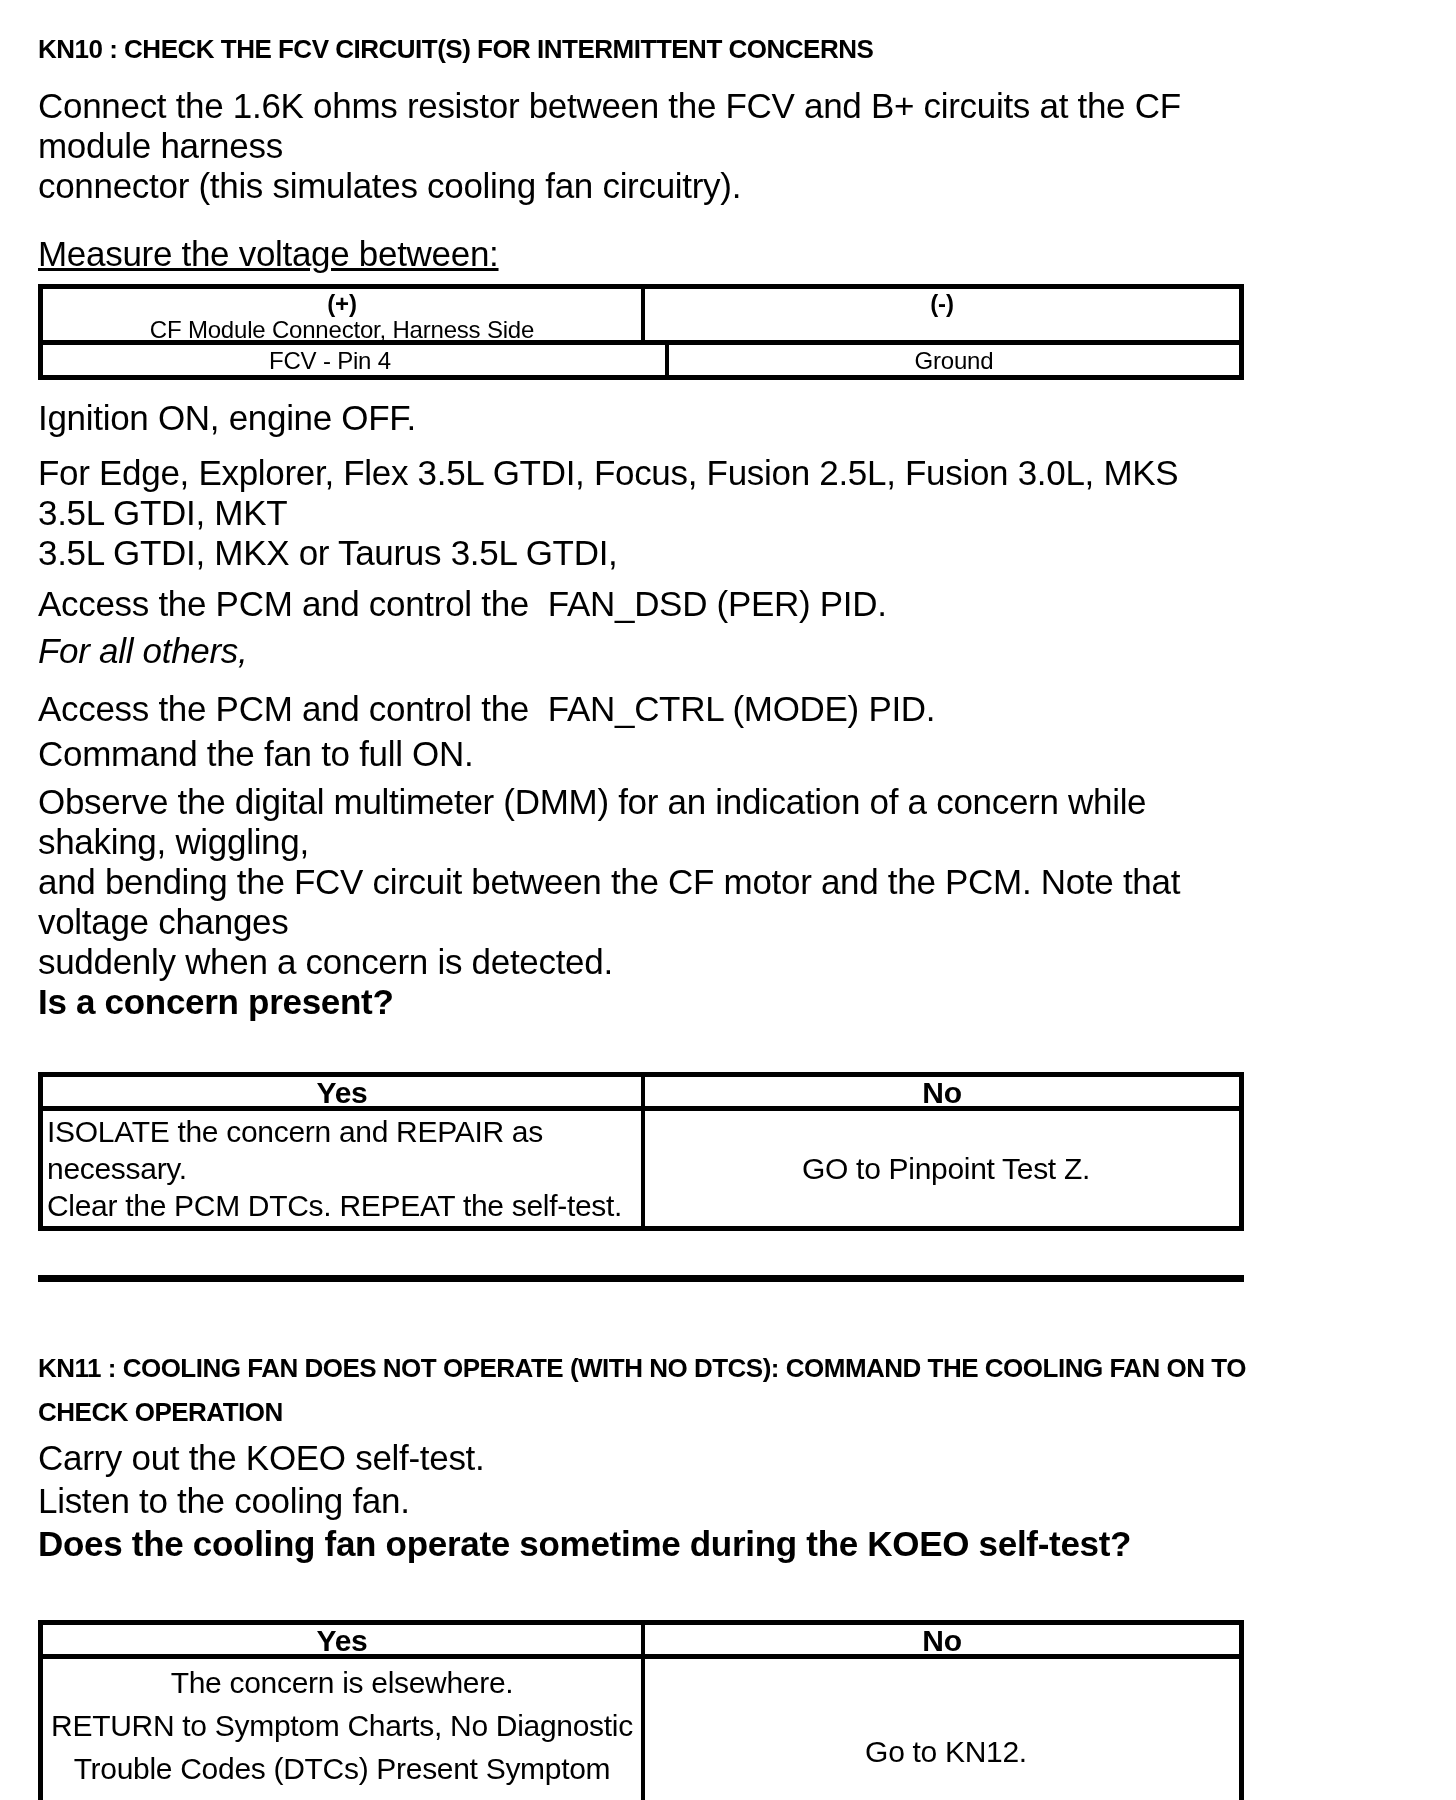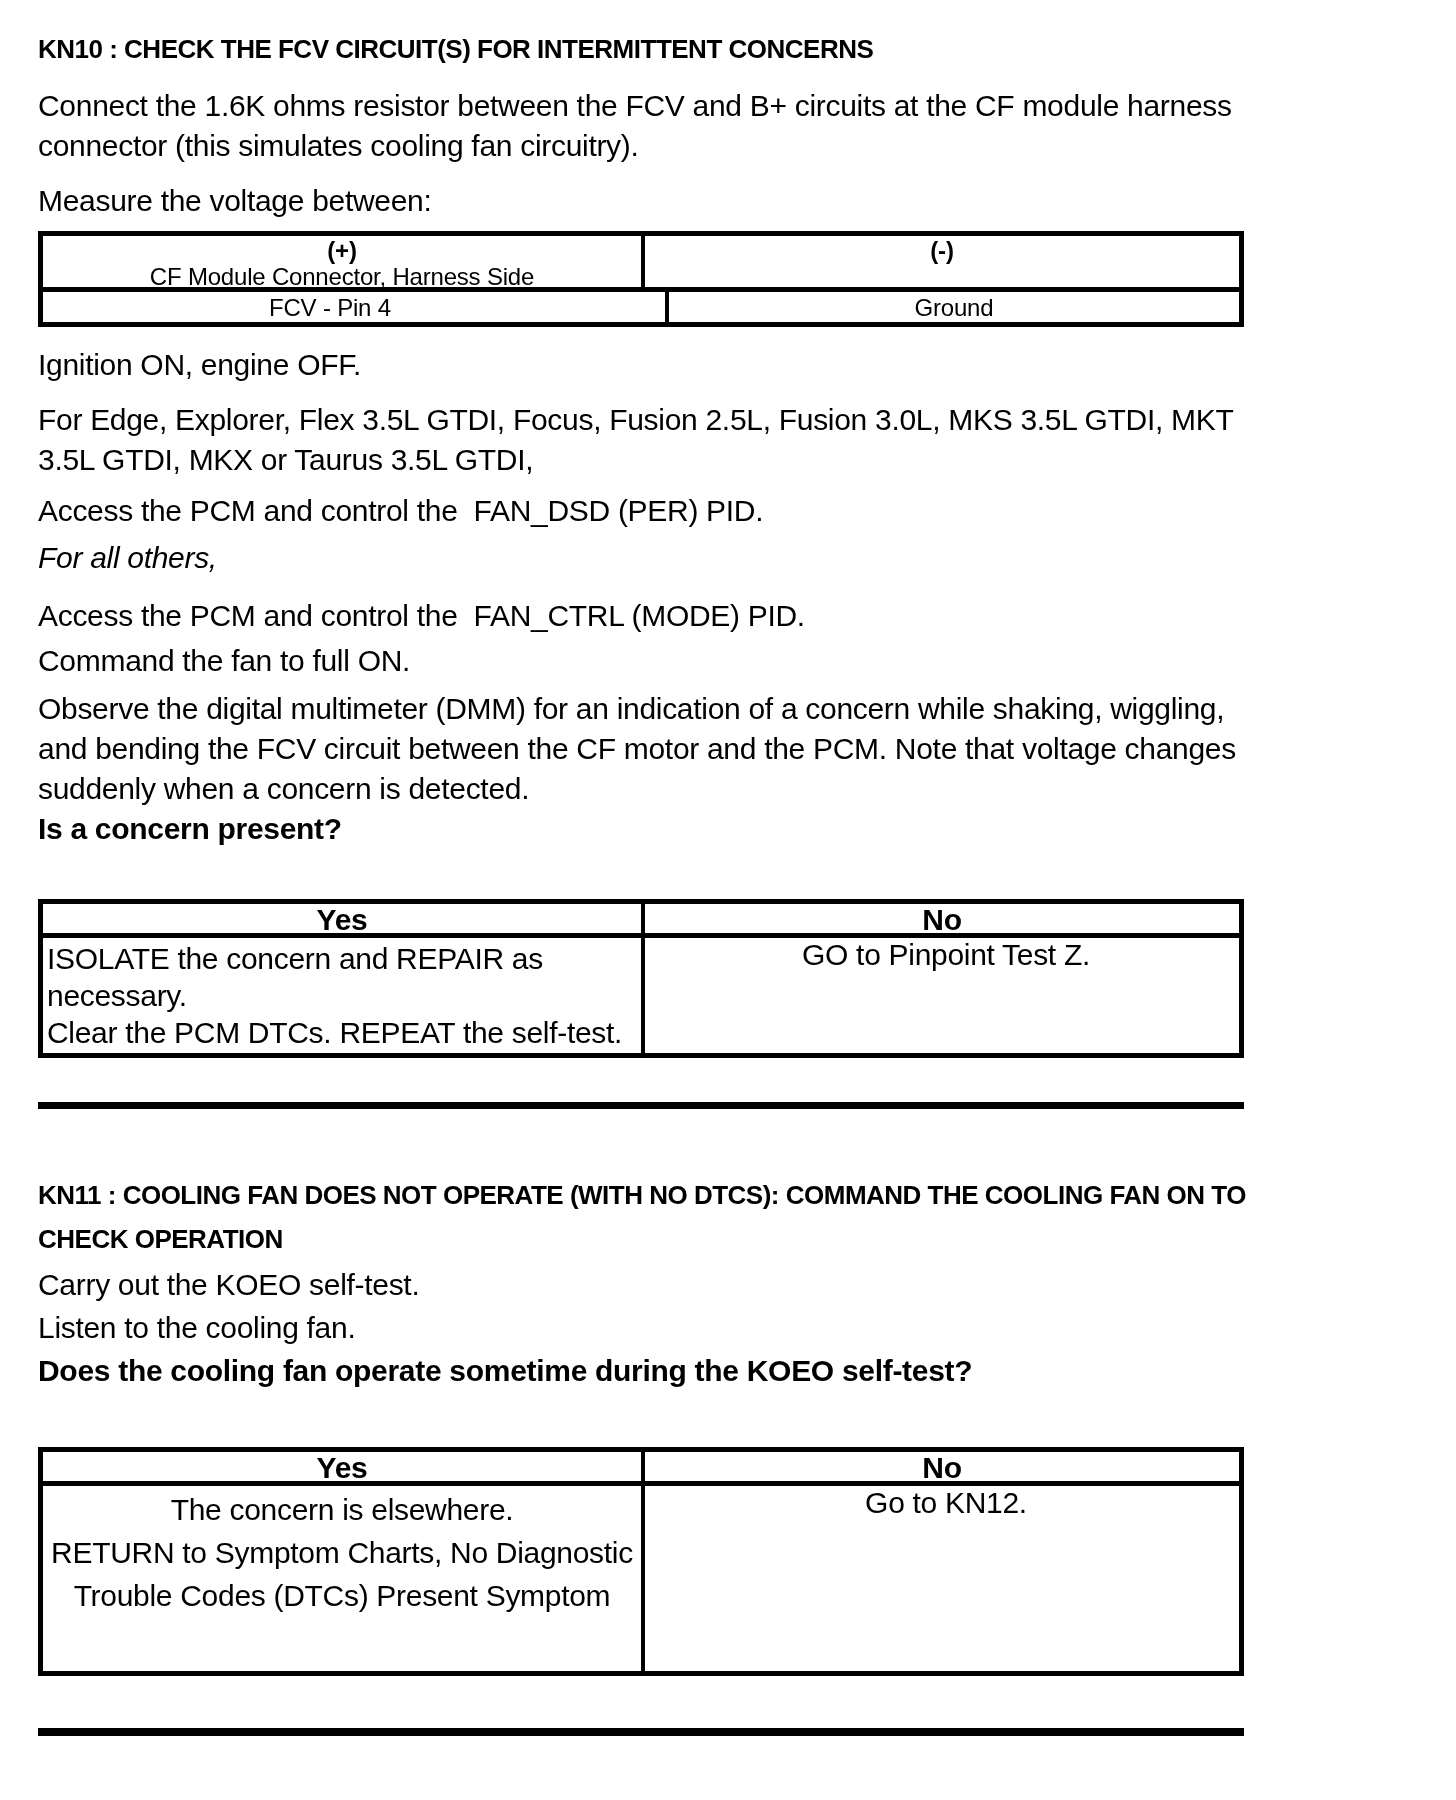--- a/index.html
+++ b/index.html
@@ -14,62 +14,62 @@
     padding-left:38px; padding-right:40px;
     background:#fff; overflow:hidden;
   }
   
   .sec-heading {
     font-weight:bold; font-size:26px; line-height:30px;
     letter-spacing:-0.5px; white-space:nowrap;
   }
   .sec-heading .hline { white-space:pre; line-height:44px; }
   
-  .para { font-size:30px; letter-spacing:-0.3px; }
+  .para { font-size:35px; letter-spacing:-0.3px; }
   .para .ln { line-height:40px; white-space:pre-wrap; }
   .para.bold { font-weight:bold; }
   .obs .ln { line-height:40px; }
   
   .tbl { width:100%; border:5px solid #000; }
   .trow { display:flex; }
   .trow .cell { flex:1 1 50%; min-width:0; }
   .trow .cell + .cell { border-left:4px solid #000; }
   .thead { border-bottom:5px solid #000; }
   
   .vt .thead { height:56px; }
   .vt .cell { text-align:center; font-size:24px; line-height:26px; padding-top:2px; letter-spacing:-0.2px; }
   .vt .sign { font-weight:bold; }
   .vt .tdata { height:30px;gap:48px; }
   .vt .tdata .cell { line-height:28px; }
   
   .dt .thead { height:34px; }
   .dt .thead .cell { font-weight:bold; text-align:center; font-size:30px; line-height:32px; letter-spacing:-0.3px; }
   .dt .tbody .cell.yes { text-align:left; font-size:30px; padding:2px 4px; letter-spacing:-0.3px; }
-  .dt .tbody .cell.no { display:flex; align-items:flex-start; justify-content:center; font-size:30px; letter-spacing:-0.3px;padding-left:8px; }
+  .dt .tbody .cell.no { display:flex; align-items:center; justify-content:center; font-size:30px; letter-spacing:-0.3px;padding-left:8px; }
   .dt1 .tbody { height:115px; }
   .dt1 .yes .ln { line-height:37px; white-space:pre-wrap; }
   .dt2 .tbody { height:185px; }
   .dt2 .yes .ln { line-height:43px; white-space:pre-wrap;text-align:center; }
   .dt2 .yes .ln.ctr { }
   
   .rule { background:#000; }
 </style>
 </head>
 <body>
 
 <div class="page">
 
   <div class="sec-heading" style="margin-top:34px;">KN10 : CHECK THE FCV CIRCUIT(S) FOR INTERMITTENT CONCERNS</div>
 
   <div class="para" style="margin-top:22px;">
     <div class="ln">Connect the 1.6K ohms resistor between the FCV and B+ circuits at the CF module harness</div>
     <div class="ln">connector (this simulates cooling fan circuitry).</div>
   </div>
 
-  <div class="para" style="margin-top:15px;">
+  <div class="para" style="margin-top:28px;text-decoration:underline;">
     <div class="ln">Measure the voltage between:</div>
   </div>
 
   <div class="tbl vt" style="margin-top:10px;">
     <div class="trow thead">
       <div class="cell">
         <div class="sign">(+)</div>
         <div>CF Module Connector, Harness Side</div>
       </div>
       <div class="cell">

